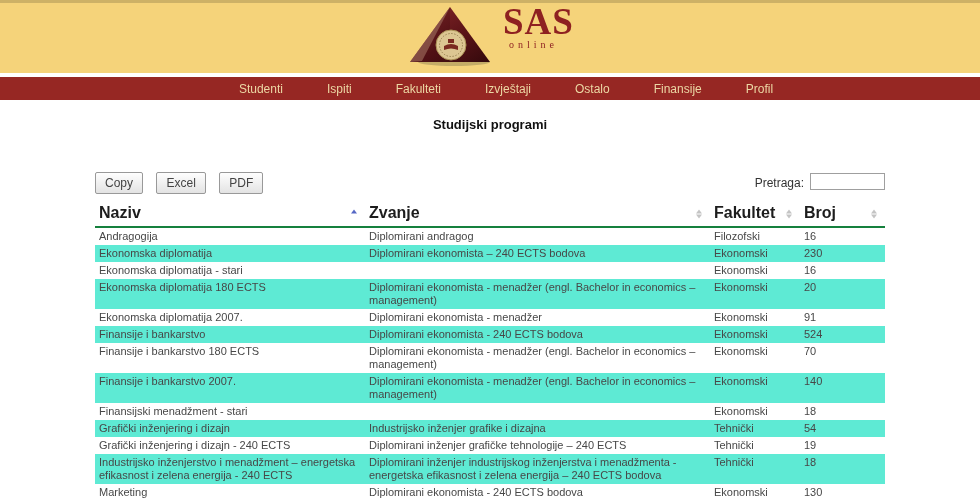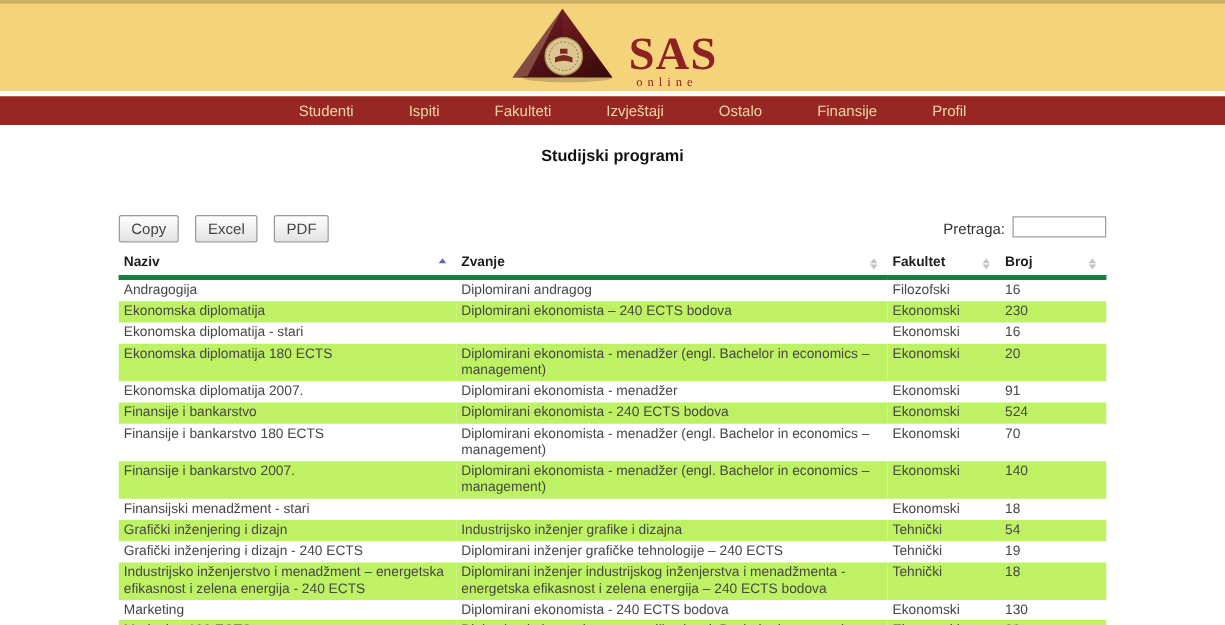--- a/index.html
+++ b/index.html
@@ -9,21 +9,21 @@
   
   .site-header {
     height: 73px;
     background: #f5d37a;
     border-top: 3px solid #cdb express;
     border-top: 3px solid #cdb166;
     display: flex;
     justify-content: center;
     align-items: center;
   }
-  .logo-wrap { display: flex; align-items: flex-end; gap: 9px; }
+  .logo-wrap { display: flex; align-items: flex-start; gap: 9px; }
   .brand { display: flex; flex-direction: column; font-family: "Liberation Serif", serif; color: #8e2121; }
   .brand-title { font-size: 37px; line-height: 34px; letter-spacing: 1px; font-weight: 600; }
   .brand-sub { font-size: 10px; letter-spacing: 4px; margin-left: 6px; }
 
   
   .nav-gap { height: 4px; background: #fff; }
   .main-nav { height: 23px; background: #962723; }
   .main-nav ul { list-style: none; display: flex; justify-content: center; height: 100%; padding-left: 32px; }
   .main-nav li {
     color: #ecd7a4; font-size: 12px; padding: 5px 22px; cursor: pointer; white-space: nowrap;
@@ -43,26 +43,26 @@
   }
   .search { display: flex; align-items: flex-end; font-size: 12px; color: #333; margin-top: 1px; }
   .search input {
     width: 75px; height: 17px; border: 1px solid #9f9f9f;
     margin-left: 6px; font-size: 11px; padding: 0 3px; background: #fff;
   }
 
   
   table { width: 100%; border-collapse: collapse; table-layout: fixed; margin-top: 3px; }
   th {
-    text-align: left; font-size: 11px; font-weight: bold; color: #1d1d1d;
-    padding: 3px 16px 4px 4px; border-bottom: 4px solid #15803d;
+    text-align: left; font-size: 16px; font-weight: bold; color: #1d1d1d;
+    padding: 3px 16px 4px 4px; border-bottom: 2px solid #15803d;
     position: relative; cursor: pointer;
   }
   td { font-size: 11px; color: #474747; padding: 2px 4px 2px 4px; vertical-align: top; line-height: 1.18; word-wrap: break-word; }
-  tr.row-b { background: #bef264; }
+  tr.row-b { background: #5eead4; }
 
   .sorters {
     position: absolute; right: 8px; top: 50%; transform: translateY(-50%);
     display: flex; flex-direction: column; align-items: center; gap: 1px;
   }
   .tri-up { width: 0; height: 0; border-left: 3.5px solid transparent; border-right: 3.5px solid transparent; border-bottom: 4.5px solid #c4c4c4; }
   .tri-down { width: 0; height: 0; border-left: 3.5px solid transparent; border-right: 3.5px solid transparent; border-top: 4.5px solid #c4c4c4; }
   th.sorted-asc .tri-up { border-bottom-color: #5668c5; }
   th.sorted-asc .tri-down { visibility: hidden; }
 </style>

